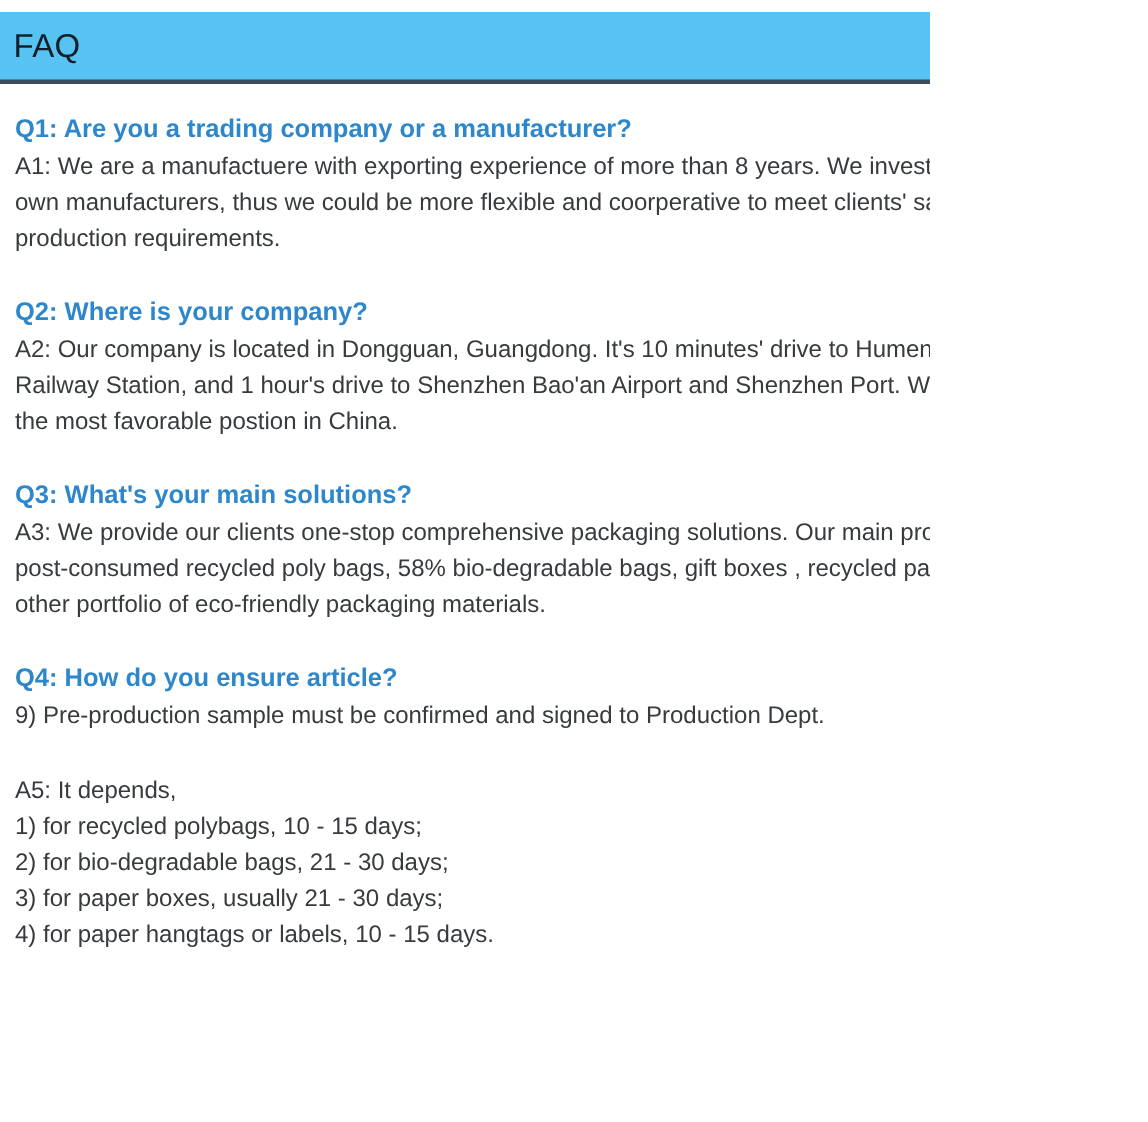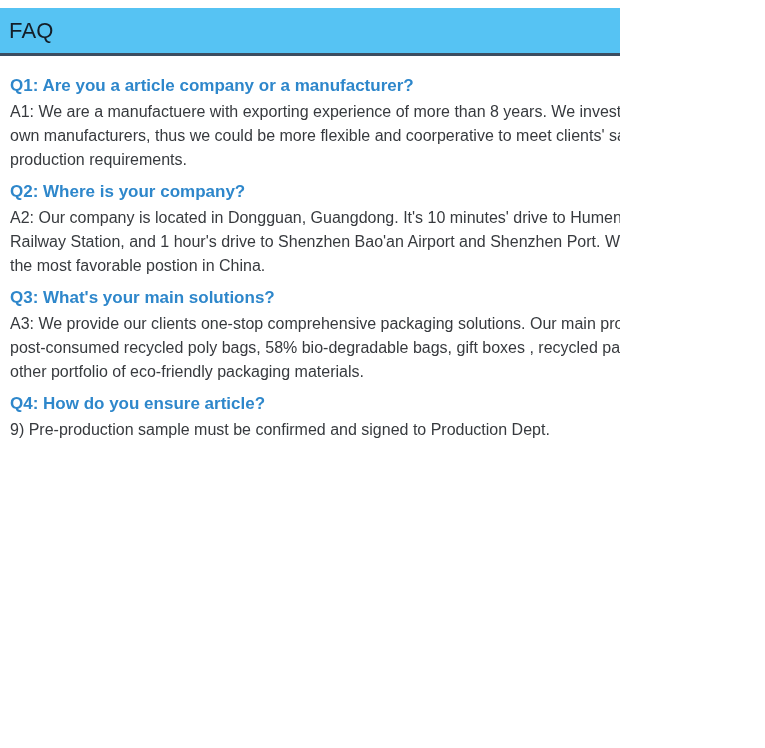--- a/index.html
+++ b/index.html
@@ -35,21 +35,21 @@
     font-size: 22px;
     font-weight: 400;
     color: var(--header-text);
     letter-spacing: 0.2px;
   }
   .content {
     width: 745px;
     padding-left: 10px;
     padding-right: 8px;
   }
-  .faq-item { margin-top: 10px; }
+  .faq-item { margin-top: 26px; }
   .faq-item:first-child { margin-top: 20px; }
   .faq-item .q {
     color: var(--question-color);
     font-size: 17px;
     line-height: 20px;
     font-weight: 700;
     margin-bottom: 4px;
   }
   .faq-item .a p {
     color: var(--body-color);
@@ -63,21 +63,21 @@
 
 <div class="page">
 
   <div class="faq-header">
     <span class="title">FAQ</span>
   </div>
 
   <div class="content">
 
     <section class="faq-item">
-      <h2 class="q">Q1: Are you a article company or a manufacturer?</h2>
+      <h2 class="q">Q1: Are you a trading company or a manufacturer?</h2>
       <div class="a">
         <p>A1: We are a manufactuere with exporting experience of more than 8 years. We invested and have our own manufacturers, thus we could be more flexible and coorperative to meet clients' sampling and production requirements.</p>
       </div>
     </section>
 
     <section class="faq-item">
       <h2 class="q">Q2: Where is your company?</h2>
       <div class="a">
         <p>A2: Our company is located in Dongguan, Guangdong. It's 10 minutes' drive to Humen High-speed Railway Station, and 1 hour's drive to Shenzhen Bao'an Airport and Shenzhen Port. Which is one of the most favorable postion in China.</p>
       </div>
@@ -91,16 +91,23 @@
     </section>
 
     <section class="faq-item">
       <h2 class="q">Q4: How do you ensure article?</h2>
       <div class="a">
         <p>9) Pre-production sample must be confirmed and signed to Production Dept.</p>
       </div>
     </section>
 
     <section class="faq-item">
+      <div class="a">
+        <p>A5: It depends,</p>
+        <p>1) for recycled polybags, 10 - 15 days;</p>
+        <p>2) for bio-degradable bags, 21 - 30 days;</p>
+        <p>3) for paper boxes, usually 21 - 30 days;</p>
+        <p>4) for paper hangtags or labels, 10 - 15 days.</p>
+      </div>
     </section>
 
   </div>
 </div>
 
 </body></html>

